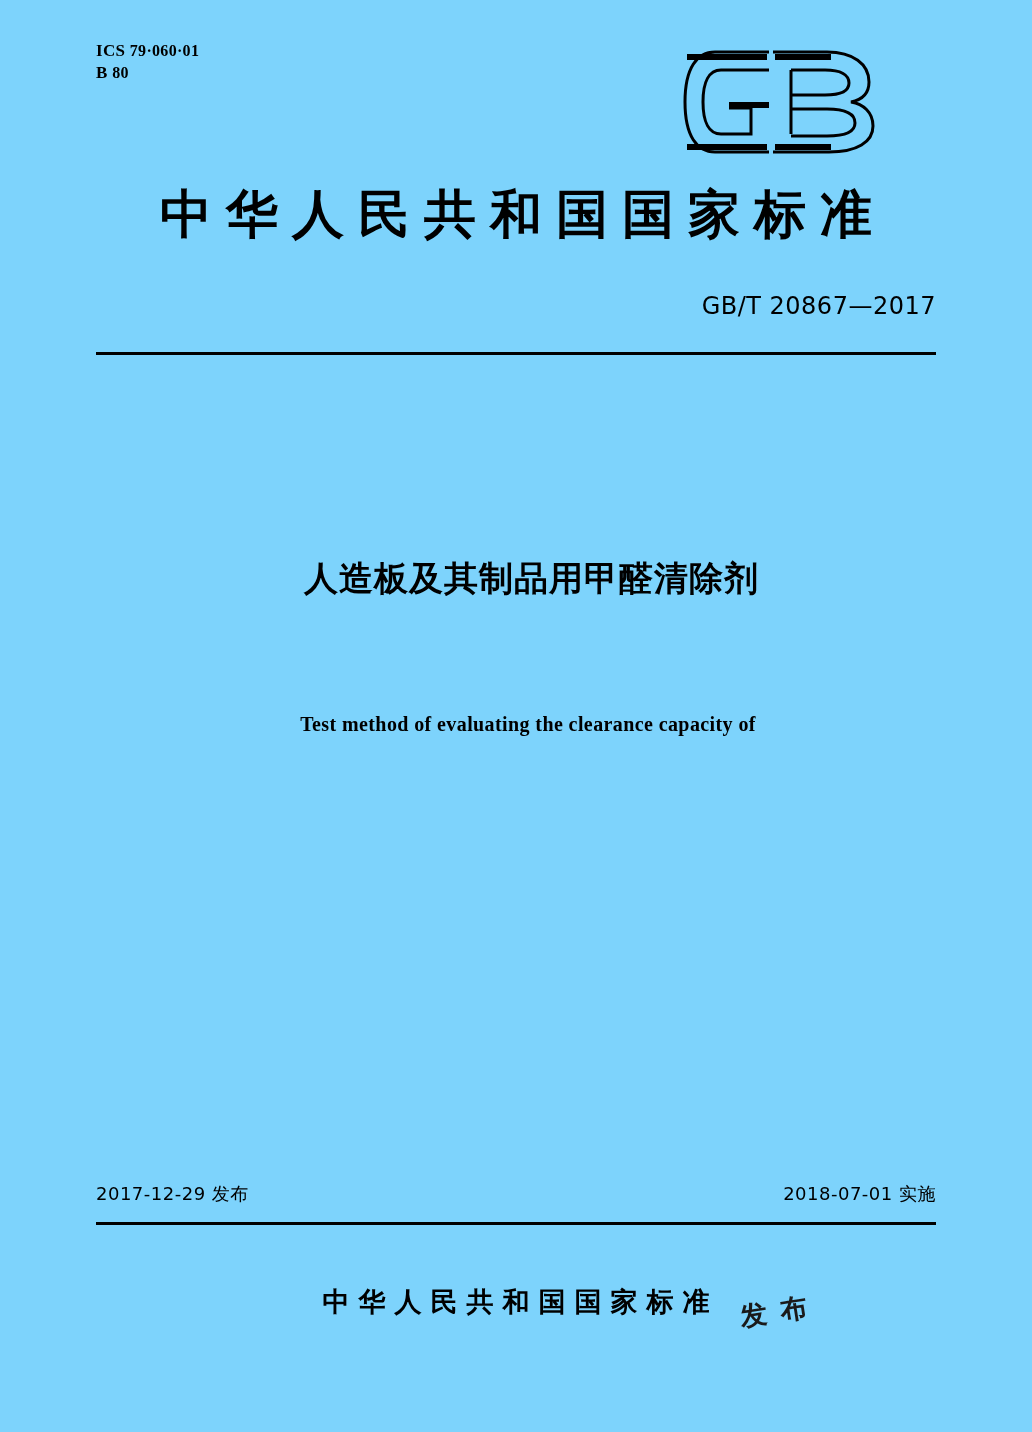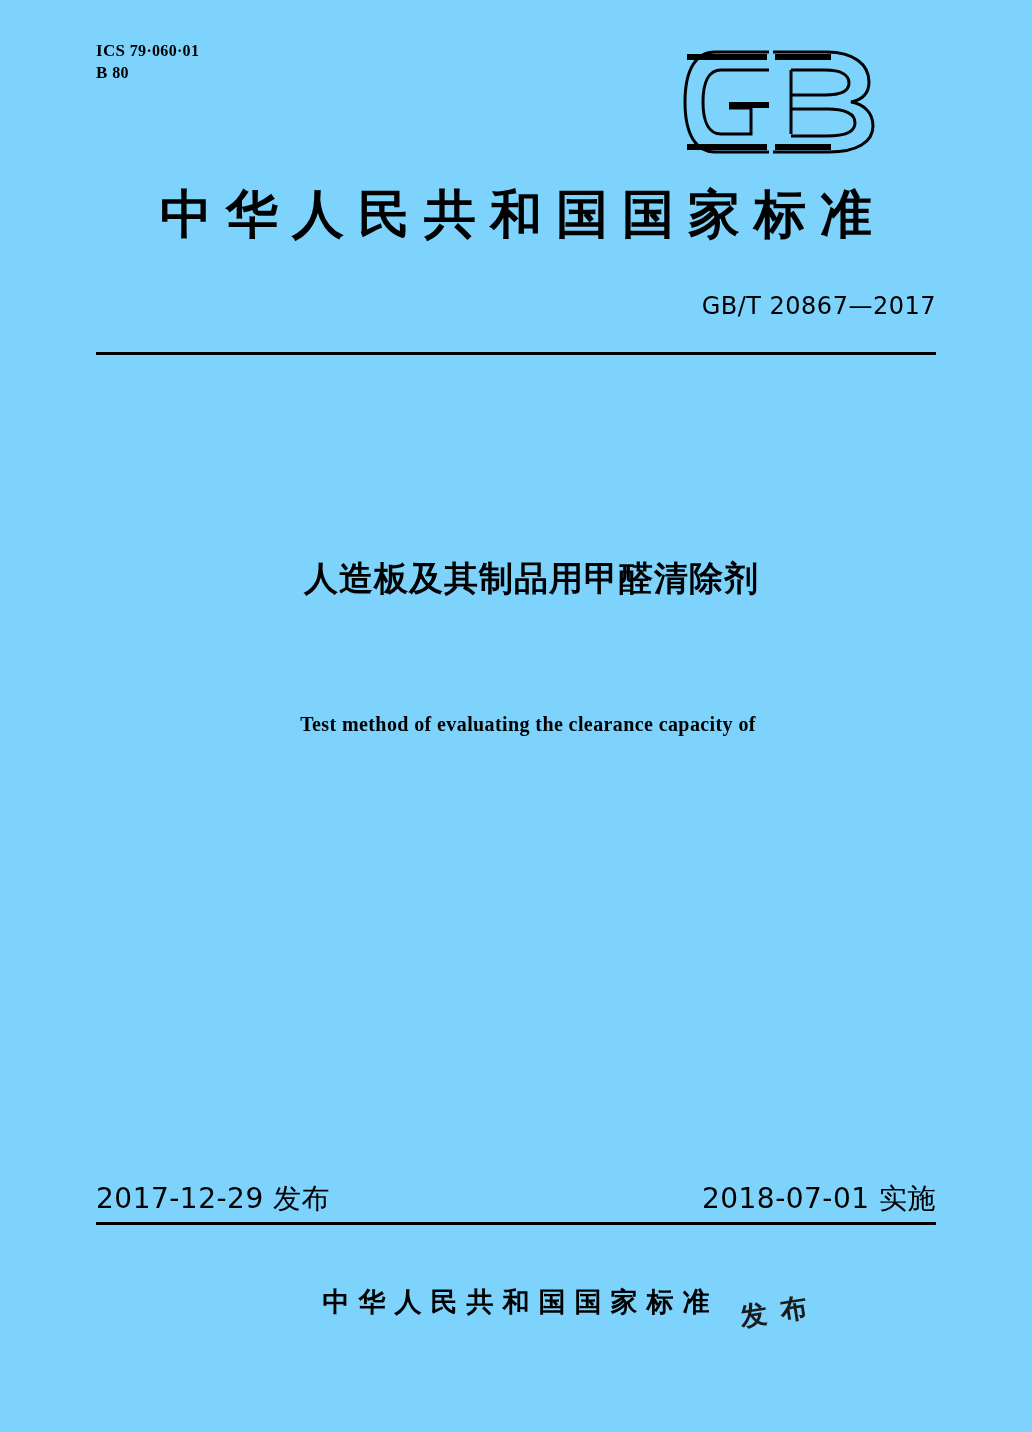--- a/index.html
+++ b/index.html
@@ -121,23 +121,23 @@
 
   
   .date-row {
     position: absolute;
     left: 96px;
     right: 96px;
     top: 1182px;
     height: 36px;
     display: flex;
     justify-content: space-between;
-    align-items: flex-end;
-    font-family: "DejaVu Sans", sans-serif;
-    font-size: 28px;
+    align-items: flex-start;
+    font-family: "DejaVu Sans", sans-serif;
+    font-size: 18px;
     letter-spacing: 0.5px;
   }
 
   
   .issuer {
     position: absolute;
     left: 0;
     right: 0;
     top: 1282px;
     text-align: center;

